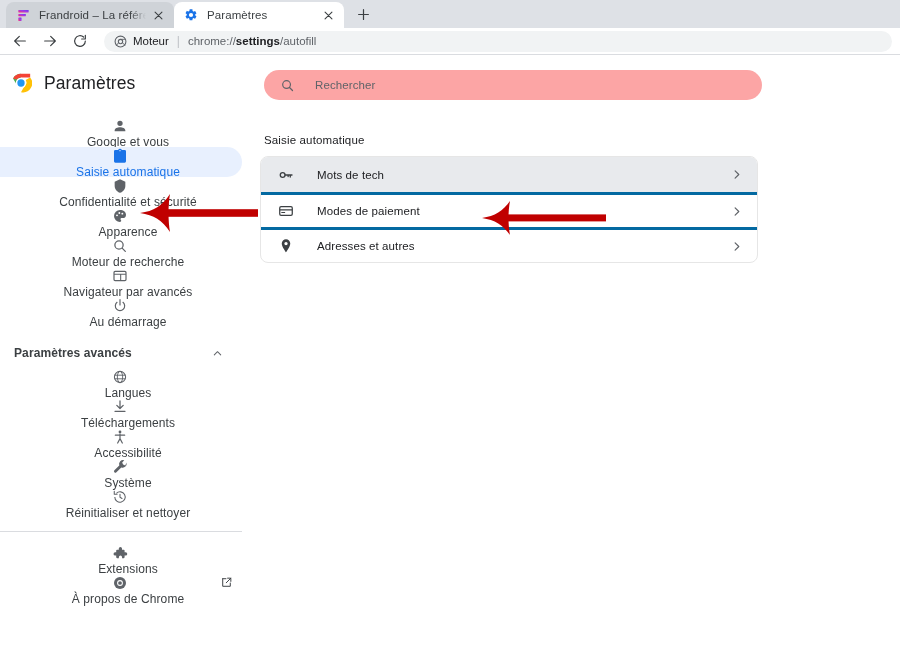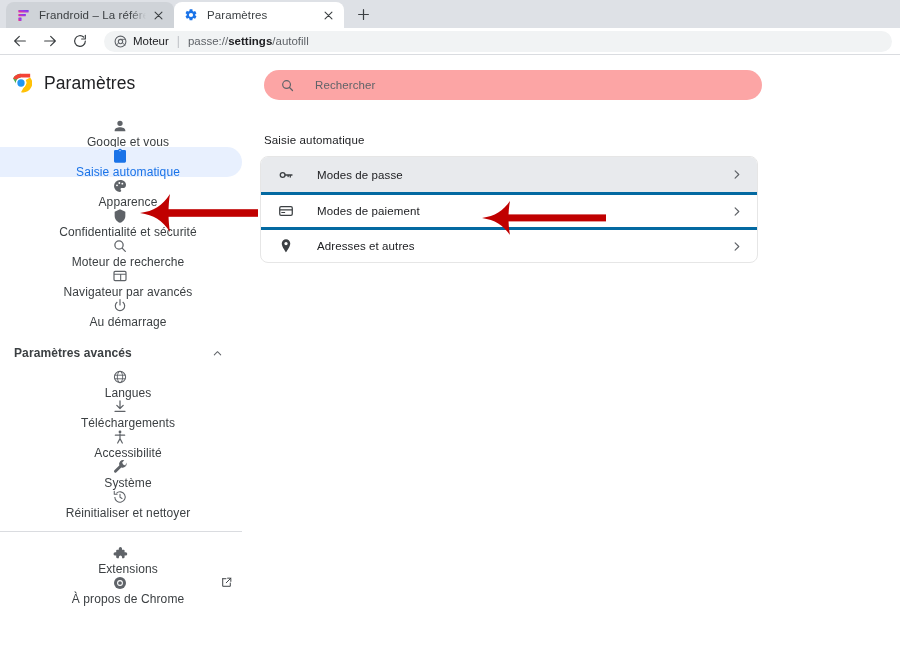--- a/index.html
+++ b/index.html
@@ -225,21 +225,21 @@
     <div id="omnibox">
       <span class="chrome-ic">
         <svg viewBox="0 0 24 24" width="13" height="13">
           <circle cx="12" cy="12" r="10" fill="none" stroke="#5f6368" stroke-width="2"></circle>
           <circle cx="12" cy="12" r="4" fill="none" stroke="#5f6368" stroke-width="2"></circle>
           <path d="M12 8h9 M8.5 14 L4 20 M15.5 14 L20.5 19.5" stroke="#5f6368" stroke-width="1.6" fill="none"></path>
         </svg>
       </span>
       <span class="omni-label">Moteur</span>
       <span class="omni-sep">|</span>
-      <span class="omni-url"><span>passe://</span><b>settings</b><span>/autofill</span></span>
+      <span class="omni-url"><span>chrome://</span><b>settings</b><span>/autofill</span></span>
     </div>
   </div>
 
   <div id="page">
 
     <div id="sidebar">
 
       <div id="brand">
         <span class="logo">
           <svg viewBox="0 0 48 48" width="22" height="22">
@@ -267,36 +267,36 @@
           <svg viewBox="0 0 24 24" width="16" height="16">
             <path fill="currentColor" d="M19 3h-4.2a3 3 0 0 0-5.6 0H5a2 2 0 0 0-2 2v15a2 2 0 0 0 2 2h14a2 2 0 0 0 2-2V5a2 2 0 0 0-2-2zm-7 0a1 1 0 1 1 0 2 1 1 0 0 1 0-2z"></path>
           </svg>
         </span>
         <span class="lbl">Saisie automatique</span>
       </div>
 
       <div class="nav-item">
         <span class="ic">
           <svg viewBox="0 0 24 24" width="16" height="16">
+              <path fill="currentColor" d="M12 2 4 5.5v6c0 5 3.4 9.4 8 10.5 4.6-1.1 8-5.5 8-10.5v-6L12 2z"></path>
+            </svg>
+        </span>
+        <span class="lbl">Confidentialité et sécurité</span>
+      </div>
+
+      <div class="nav-item">
+        <span class="ic">
+          <svg viewBox="0 0 24 24" width="16" height="16">
             <path fill="currentColor" d="M12 3a9 9 0 0 0 0 18c1 0 1.8-.8 1.8-1.8 0-.5-.2-.9-.5-1.2-.3-.3-.5-.7-.5-1.2 0-1 .8-1.8 1.8-1.8H16a5 5 0 0 0 5-5c0-3.9-4-7-9-7z"></path>
             <circle cx="7.5" cy="11" r="1.4" fill="#ffffff"></circle>
             <circle cx="11" cy="7.5" r="1.4" fill="#ffffff"></circle>
             <circle cx="15.5" cy="8.5" r="1.4" fill="#ffffff"></circle>
           </svg>
         </span>
         <span class="lbl">Apparence</span>
-      </div>
-
-      <div class="nav-item">
-        <span class="ic">
-          <svg viewBox="0 0 24 24" width="16" height="16">
-              <path fill="currentColor" d="M12 2 4 5.5v6c0 5 3.4 9.4 8 10.5 4.6-1.1 8-5.5 8-10.5v-6L12 2z"></path>
-            </svg>
-        </span>
-        <span class="lbl">Confidentialité et sécurité</span>
       </div>
 
       <div class="nav-item">
         <span class="ic">
           <svg viewBox="0 0 24 24" width="16" height="16">
             <circle cx="10.5" cy="10.5" r="6.2" fill="none" stroke="currentColor" stroke-width="1.9"></circle>
             <path d="M15.2 15.2 L20 20" stroke="currentColor" stroke-width="1.9" stroke-linecap="round"></path>
           </svg>
         </span>
         <span class="lbl">Moteur de recherche</span>
@@ -431,21 +431,21 @@
 
       <div class="card">
 
         <div class="card-row hl">
           <span class="ric">
             <svg viewBox="0 0 24 24" width="16" height="16">
               <circle cx="7" cy="12" r="3.6" fill="none" stroke="currentColor" stroke-width="2"></circle>
               <path d="M10.6 12H21 M18.4 12v3 M15.2 12v2.4" stroke="currentColor" stroke-width="2" stroke-linecap="round"></path>
             </svg>
           </span>
-          <span class="rlbl">Modes de passe</span>
+          <span class="rlbl">Mots de tech</span>
           <span class="rchev">
             <svg viewBox="0 0 24 24" width="11" height="11">
               <path d="M9 4 L17 12 L9 20" fill="none" stroke="currentColor" stroke-width="2.6" stroke-linecap="round" stroke-linejoin="round"></path>
             </svg>
           </span>
         </div>
 
         <div class="card-row">
           <span class="ric">
             <svg viewBox="0 0 24 24" width="16" height="16">

